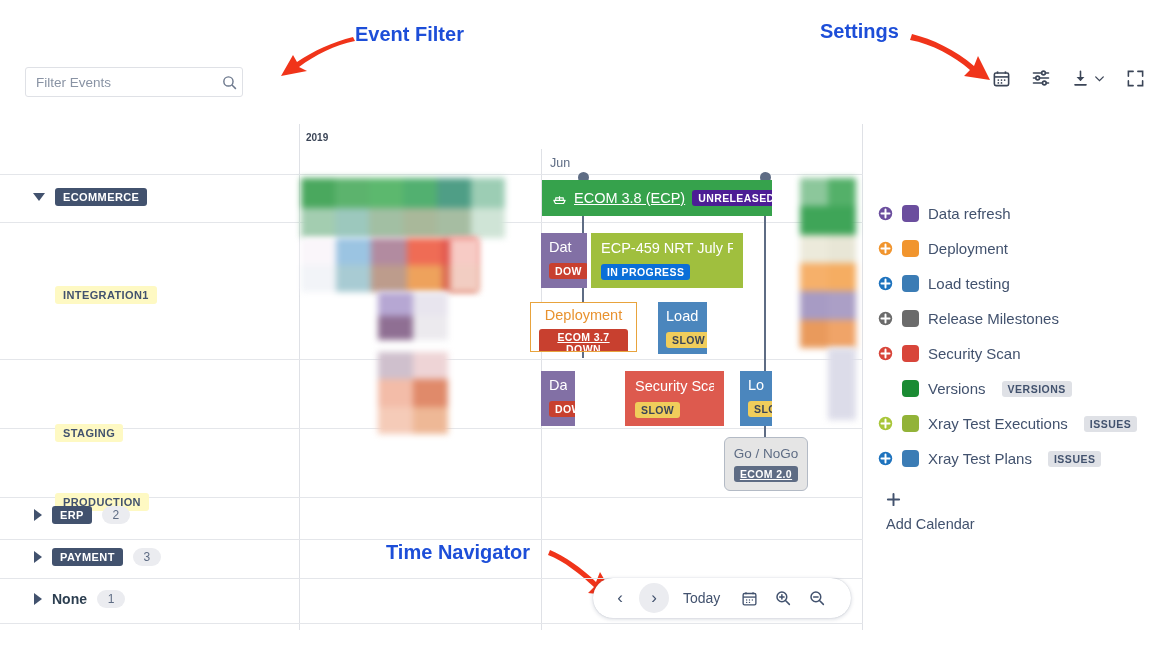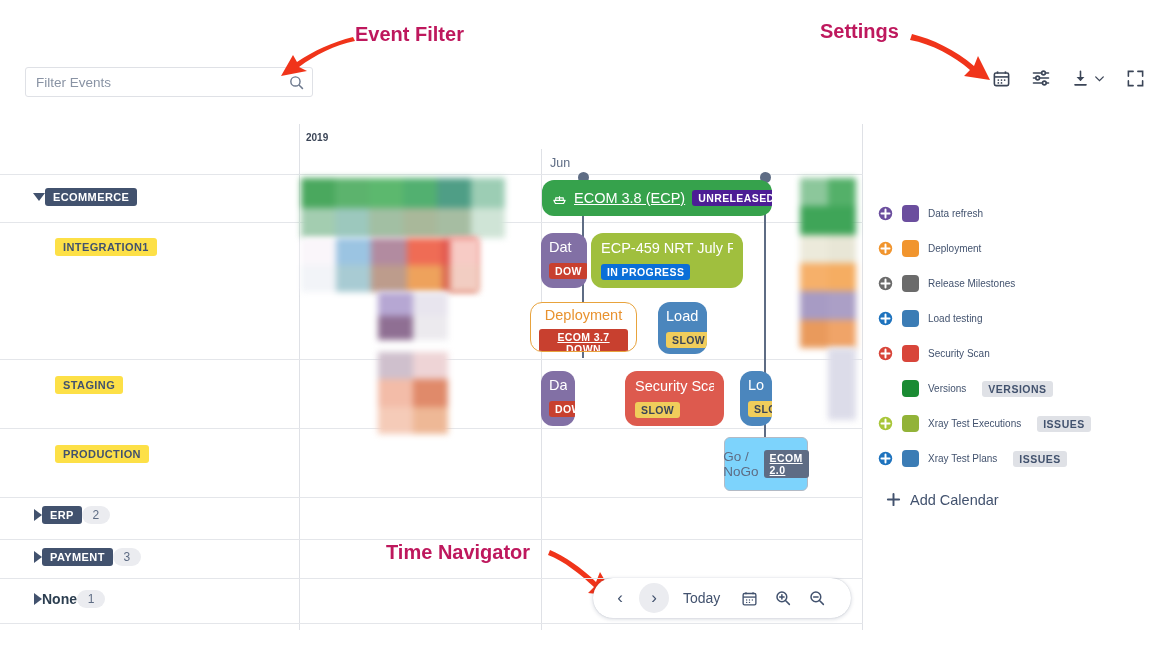--- a/index.html
+++ b/index.html
@@ -8,76 +8,76 @@
     background:#ffffff;
     font-family:"Liberation Sans", sans-serif;
     color:#42526e;
     overflow:hidden;
     position:relative;
   }
   .root{position:absolute;inset:0;}
 
   
   .search-wrap{
-    position:absolute;left:25px;top:67px;width:288px;height:30px;
+    position:absolute;left:25px;top:67px;width:218px;height:30px;
     border:1px solid #dfe1e6;border-radius:3px;background:#fff;
     display:flex;align-items:center;box-sizing:border-box;
   }
   .search-input{
     border:0;outline:0;background:transparent;flex:1;
     font-family:"Liberation Sans", sans-serif;font-size:13.5px;
     color:#42526e;padding:0 8px 0 10px;
   }
   .search-input::placeholder{color:#8993a4;}
   .search-icon{width:24px;display:flex;align-items:center;justify-content:center;margin-right:4px;color:#6b778c;}
 
   .toolbar{position:absolute;right:18px;top:68px;display:flex;align-items:center;gap:20px;}
   .tool-btn{display:flex;align-items:center;justify-content:center;color:#3b4557;cursor:pointer;}
   .dl-group{display:flex;align-items:center;gap:3px;}
 
   
   .anno{
-    position:absolute;color:#be185d;font-weight:bold;
+    position:absolute;color:#1d4ed8;font-weight:bold;
     font-family:"Liberation Sans", sans-serif;white-space:nowrap;
   }
   .anno-event{left:355px;top:23px;font-size:20px;}
   .anno-settings{left:820px;top:20px;font-size:20px;}
   .anno-time{left:386px;top:541px;font-size:20px;}
   .arrow{position:absolute;pointer-events:none;}
 
   
   .grid{position:absolute;left:0;top:124px;width:1163px;height:506px;}
   .hline{position:absolute;height:1px;background:#e4e6ea;left:25px;width:838px;}
   .hline.full{left:0;width:863px;}
   .lane-divider{position:absolute;width:1px;background:#dfe1e6;top:0;bottom:0;}
 
   .year-label{position:absolute;left:306px;top:132px;font-size:10px;font-weight:bold;color:#3b4557;}
   .month-label{position:absolute;left:550px;top:156px;font-size:12.5px;color:#5e6c84;}
 
   
-  .rowlabel{position:absolute;display:flex;align-items:center;}
+  .rowlabel{position:absolute;display:flex;align-items:center;gap:10px;}
   .caret{width:0;height:0;color:#42526e;}
   .caret.down{border-left:6px solid transparent;border-right:6px solid transparent;border-top:8px solid #42526e;}
   .caret.right{border-top:6px solid transparent;border-bottom:6px solid transparent;border-left:8px solid #42526e;}
   .lozenge{
     display:inline-block;padding:3px 8px;border-radius:3px;
     font-size:11px;font-weight:bold;letter-spacing:.4px;
   }
   .loz-dark{background:#42526e;color:#fff;}
-  .loz-grey{background:#fde047;color:#42526e;}
+  .loz-grey{background:#fef9c3;color:#42526e;margin-top:48px;}
   .count{
     display:inline-block;min-width:14px;text-align:center;
     background:#ebecf0;color:#5e6c84;border-radius:9px;
     font-size:12px;padding:2px 7px;
   }
   .plain-label{font-size:14px;color:#2c3e50;font-weight:bold;}
 
   
   .card{
-    position:absolute;border-radius:12px;box-sizing:border-box;
+    position:absolute;border-radius:0;box-sizing:border-box;
     overflow:hidden;color:#fff;
   }
   .card-title{
     font-size:14.5px;white-space:nowrap;overflow:hidden;
     line-height:1.1;
   }
   .tag{
     display:inline-block;border-radius:3px;font-size:10.5px;
     font-weight:bold;letter-spacing:.4px;padding:2px 6px;
   }
@@ -87,41 +87,41 @@
     height:100%;
   }
   .version-bar .vtitle{
     font-size:14.5px;color:#fff;text-decoration:underline;white-space:nowrap;
   }
 
   .marker-line{position:absolute;width:2px;background:#5e6c84;}
   .marker-dot{position:absolute;width:11px;height:11px;border-radius:50%;background:#5e6c84;}
 
   .milestone{
-    position:absolute;background:#7dd3fc;border:1px solid #b3bac5;border-radius:6px;
-    display:flex;flex-direction:row;align-items:center;justify-content:center;gap:5px;
+    position:absolute;background:#e5e5e5;border:1px solid #b3bac5;border-radius:6px;
+    display:flex;flex-direction:column;align-items:center;justify-content:center;gap:5px;
   }
   .milestone .ms-title{font-size:13.5px;color:#5e6c84;}
 
   
   .mosaic{position:absolute;display:grid;filter:blur(3.2px);}
   .mosaic div{width:100%;height:100%;}
 
   
   .legend{position:absolute;left:878px;top:196px;width:280px;}
   .legend-row{display:flex;align-items:center;height:35px;gap:9px;}
   .plus-ic{width:15px;height:15px;flex:0 0 15px;}
   .plus-spacer{width:15px;flex:0 0 15px;}
   .swatch{width:17px;height:17px;border-radius:4px;flex:0 0 17px;}
-  .legend-name{font-size:10px;color:#42526e;white-space:nowrap;}
+  .legend-name{font-size:15px;color:#42526e;white-space:nowrap;}
   .legend-tag{
     background:#dfe1e6;color:#42526e;border-radius:3px;
     font-size:10.5px;font-weight:bold;letter-spacing:.5px;padding:2px 6px;margin-left:7px;
   }
-  .add-cal{display:flex;gap:9px;margin-top:16px;margin-left:8px;cursor:pointer;}
+  .add-cal{display:flex;gap:9px;margin-top:16px;margin-left:8px;cursor:pointer;flex-direction:column;}
   .add-cal span.txt{font-size:14.5px;color:#42526e;}
 
   
   .timenav{
     position:absolute;left:593px;top:578px;width:258px;height:40px;
     background:#fff;border-radius:20px;
     box-shadow:0 1px 4px rgba(9,30,66,.18), 0 0 1px rgba(9,30,66,.22);
     display:flex;align-items:center;padding:0 12px;box-sizing:border-box;gap:4px;
   }
   .nav-btn{
@@ -396,34 +396,34 @@
       <svg class="plus-ic" viewBox="0 0 20 20">
         <circle cx="10" cy="10" r="9" fill="#f1952e"></circle>
         <path d="M10 4.6 V15.4 M4.6 10 H15.4" stroke="#fff" stroke-width="2.6" stroke-linecap="round"></path>
       </svg>
       <span class="swatch" style="background:#f1952e;"></span>
       <span class="legend-name">Deployment</span>
     </div>
 
     <div class="legend-row">
       <svg class="plus-ic" viewBox="0 0 20 20">
+        <circle cx="10" cy="10" r="9" fill="#1e73be"></circle>
+        <path d="M10 4.6 V15.4 M4.6 10 H15.4" stroke="#fff" stroke-width="2.6" stroke-linecap="round"></path>
+      </svg>
+      <span class="swatch" style="background:#3b7cb5;"></span>
+      <span class="legend-name">Load testing</span>
+    </div>
+
+    <div class="legend-row">
+      <svg class="plus-ic" viewBox="0 0 20 20">
         <circle cx="10" cy="10" r="9" fill="#6b6b6b"></circle>
         <path d="M10 4.6 V15.4 M4.6 10 H15.4" stroke="#fff" stroke-width="2.6" stroke-linecap="round"></path>
       </svg>
       <span class="swatch" style="background:#6b6b6b;"></span>
       <span class="legend-name">Release Milestones</span>
-    </div>
-
-    <div class="legend-row">
-      <svg class="plus-ic" viewBox="0 0 20 20">
-        <circle cx="10" cy="10" r="9" fill="#1e73be"></circle>
-        <path d="M10 4.6 V15.4 M4.6 10 H15.4" stroke="#fff" stroke-width="2.6" stroke-linecap="round"></path>
-      </svg>
-      <span class="swatch" style="background:#3b7cb5;"></span>
-      <span class="legend-name">Load testing</span>
     </div>
 
     <div class="legend-row">
       <svg class="plus-ic" viewBox="0 0 20 20">
         <circle cx="10" cy="10" r="9" fill="#d8453a"></circle>
         <path d="M10 4.6 V15.4 M4.6 10 H15.4" stroke="#fff" stroke-width="2.6" stroke-linecap="round"></path>
       </svg>
       <span class="swatch" style="background:#d8453a;"></span>
       <span class="legend-name">Security Scan</span>
     </div>

